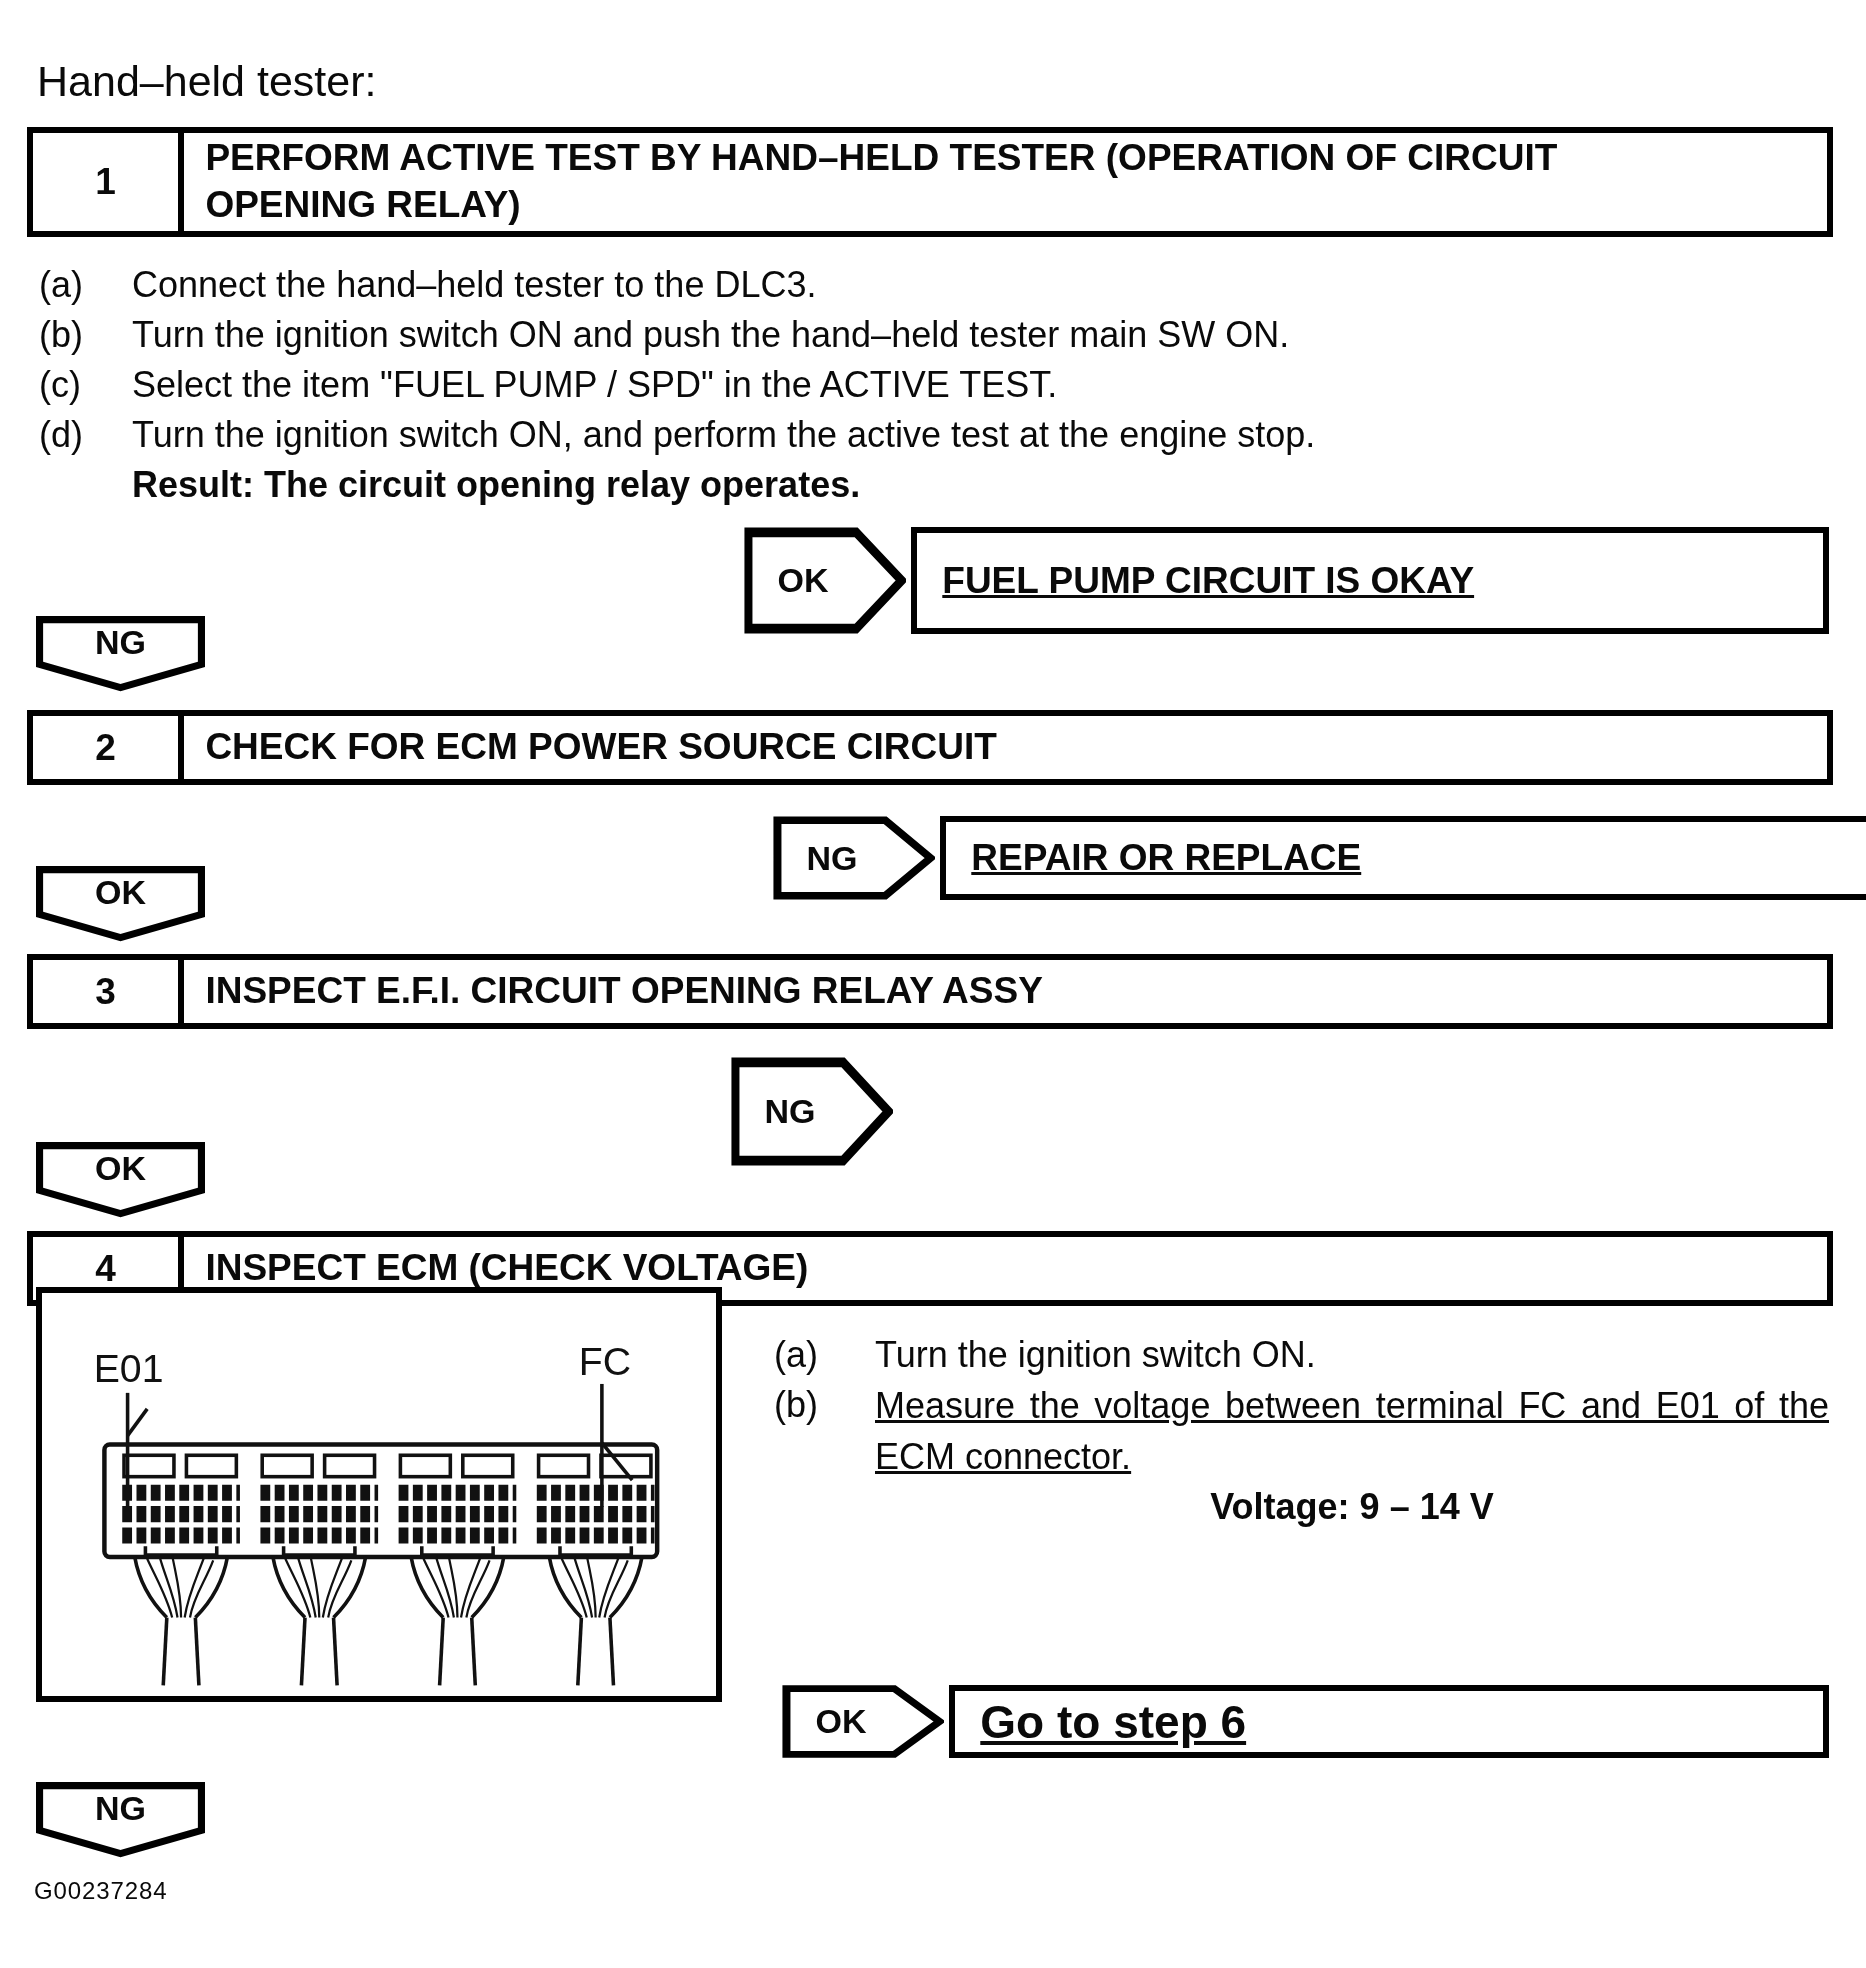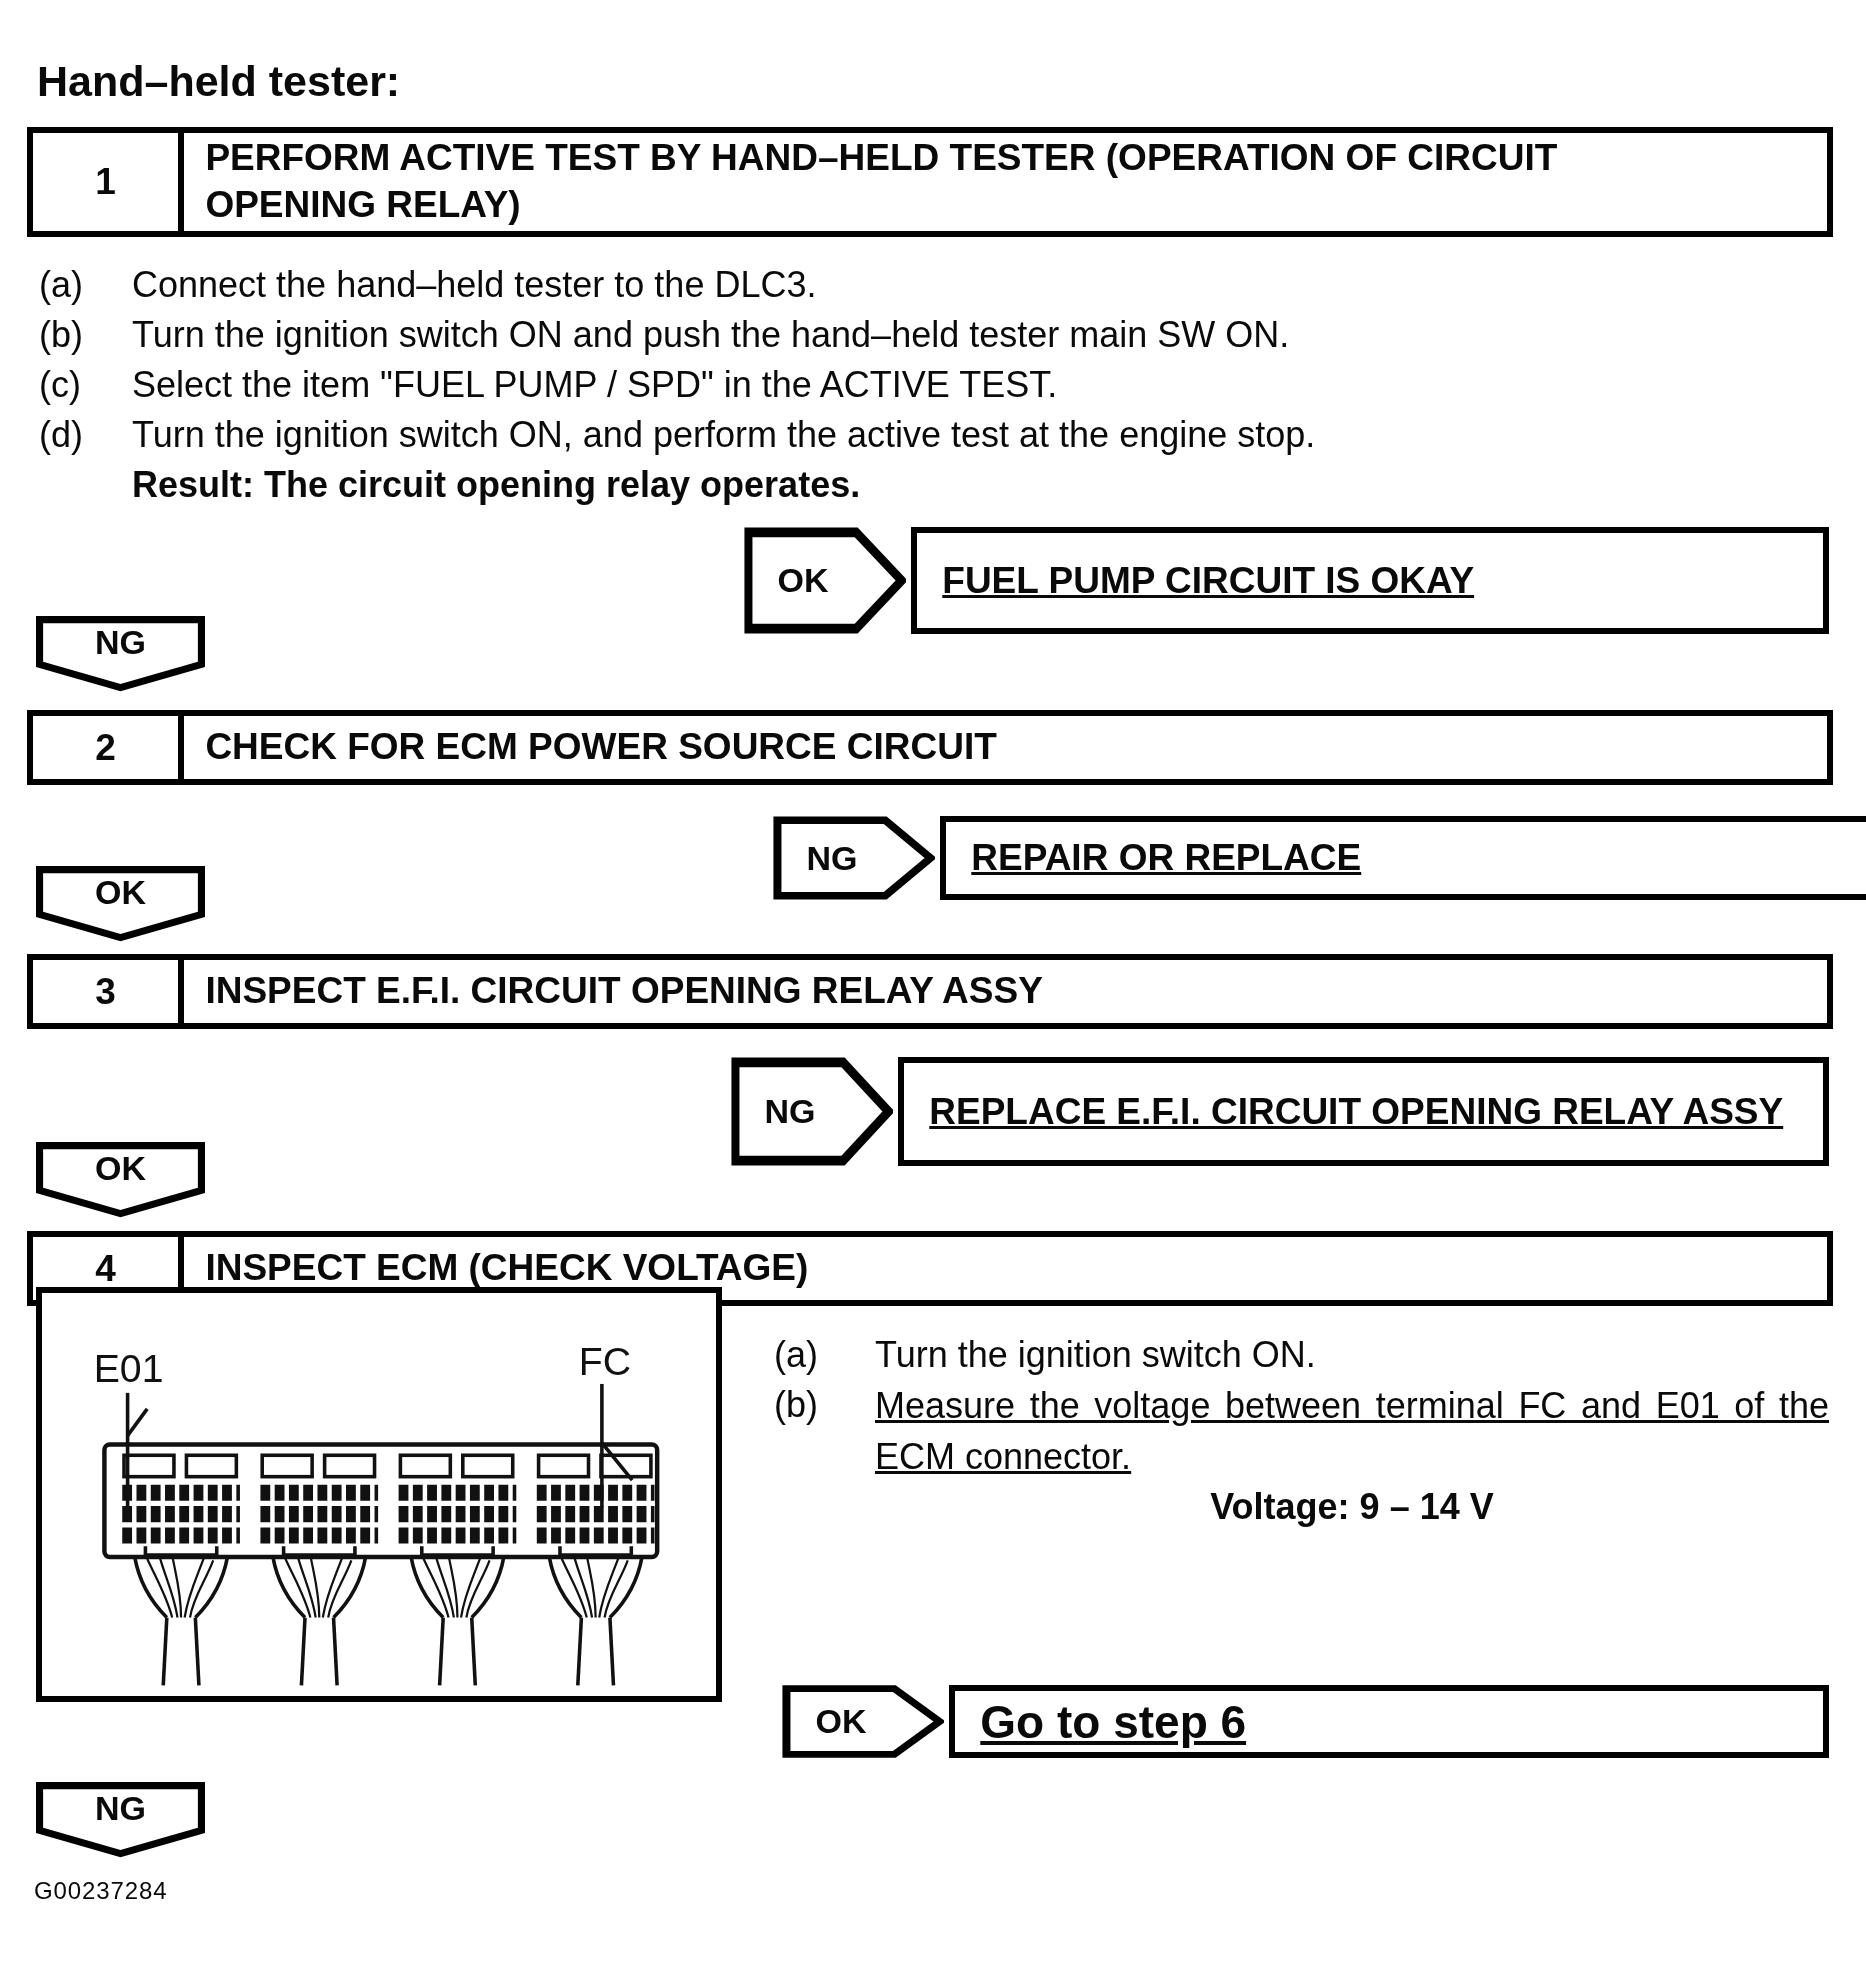--- a/index.html
+++ b/index.html
@@ -2,21 +2,21 @@
 <html style="font-size:14.3px"><head>
 <meta charset="utf-8">
 <style>
   html,body{margin:0;padding:0;}
   body{
     width:1867px;height:1968px;position:relative;overflow:hidden;
     background:#ffffff;color:#0a0a0a;
     font-family:"Liberation Sans","DejaVu Sans",sans-serif;
   }
   .abs{position:absolute;}
-  .page-title{font-size:43px;font-weight:bold;}
+  .page-title{font-size:43px;font-weight:normal;}
 
   
   .step-header{
     position:absolute;left:27px;width:1806px;box-sizing:border-box;
     border:6.2px solid #000;background:#fff;display:flex;align-items:stretch;
   }
   .step-num{
     flex:0 0 145px;border-right:6.2px solid #000;
     display:flex;align-items:center;justify-content:center;
     font-weight:bold;font-size:37px;
@@ -146,21 +146,20 @@
   <div class="step-title">INSPECT E.F.I. CIRCUIT OPENING RELAY ASSY</div>
 </div>
 
 <div class="branch" style="left:731px;top:1057px;height:109px;">
   <div class="flow-arrow">
     <svg viewBox="0 0 182 100" preserveAspectRatio="none">
       <polygon points="5,5 126,5 177,50 126,95 5,95" fill="#fff" stroke="#000" stroke-width="9"></polygon>
     </svg>
     <span class="verdict">NG</span>
   </div>
-  <div class="outcome-box" style="width:931px;">REPLACE E.F.I. CIRCUIT OPENING RELAY ASSY</div>
 </div>
 
 <div class="flow-tab" style="top:1142px;">
   <svg viewBox="0 0 190 86" preserveAspectRatio="none">
     <polygon points="4,4 186,4 186,54 95,80 4,54" fill="#fff" stroke="#000" stroke-width="8"></polygon>
   </svg>
   <span class="verdict">OK</span>
 </div>
 
 <div class="step-header" style="top:1231px;height:75px;">

